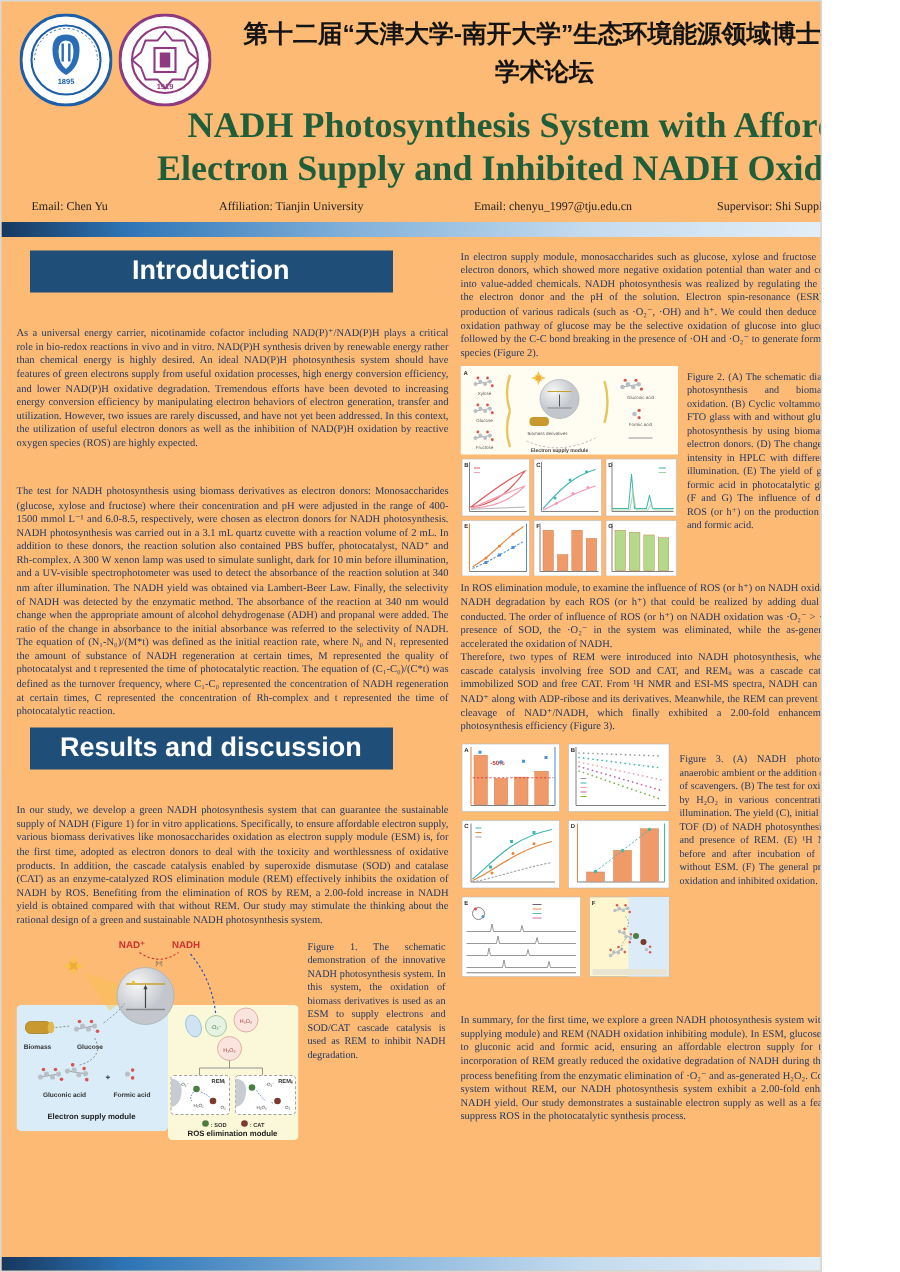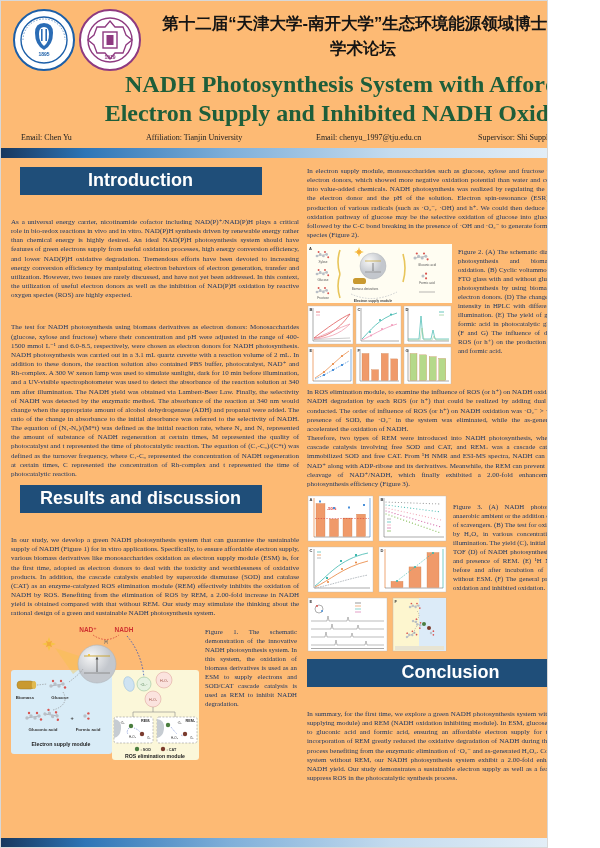--- a/index.html
+++ b/index.html
@@ -428,18 +428,17 @@
           <use href="#mol3" transform="translate(124,140) scale(0.7)"></use>
           <path d="M110,118 q4 4 0 9 M110,133 q-4 5 -2 8" fill="none" stroke="#888" stroke-width="0.5" stroke-dasharray="1.2,1"></path>
           <circle cx="117" cy="131" r="2" fill="#4a7d3f"></circle>
           <circle cx="122" cy="135" r="2" fill="#7a3b2e"></circle>
           <rect x="88" y="153" width="49" height="4" fill="#e8e4d2"></rect>
         </g>
       </svg>
       <p class="caption" style="width:140px;margin-top:10px">Figure 3. (A) NADH photosynthesis under anaerobic ambient or the addition of different types of scavengers. (B) The test for oxidation of NADH by H₂O₂ in various concentrations under light illumination. The yield (C), initial reaction rate and TOF (D) of NADH photosynthesis in the absence and presence of REM. (E) ¹H NMR of NADH before and after incubation of NADH with or without ESM. (F) The general process of NADH oxidation and inhibited oxidation.</p>
     </div>
 
-    <div class="sec-head mt">Conclusion</div>
     <p class="body-text">In summary, for the first time, we explore a green NADH photosynthesis system with ESM (electron supplying module) and REM (NADH oxidation inhibiting module). In ESM, glucose can be oxidized to gluconic acid and formic acid, ensuring an affordable electron supply for the system. The incorporation of REM greatly reduced the oxidative degradation of NADH during the photosynthesis process benefiting from the enzymatic elimination of ·O₂⁻ and as-generated H₂O₂. Compared with the system without REM, our NADH photosynthesis system exhibit a 2.00-fold enhancement in the NADH yield. Our study demonstrates a sustainable electron supply as well as a feasible strategy to suppress ROS in the photocatalytic synthesis process.</p>
   </div>
 
   <div class="grad-bar grad-bottom"></div>
 </div>
 
 </body></html>

